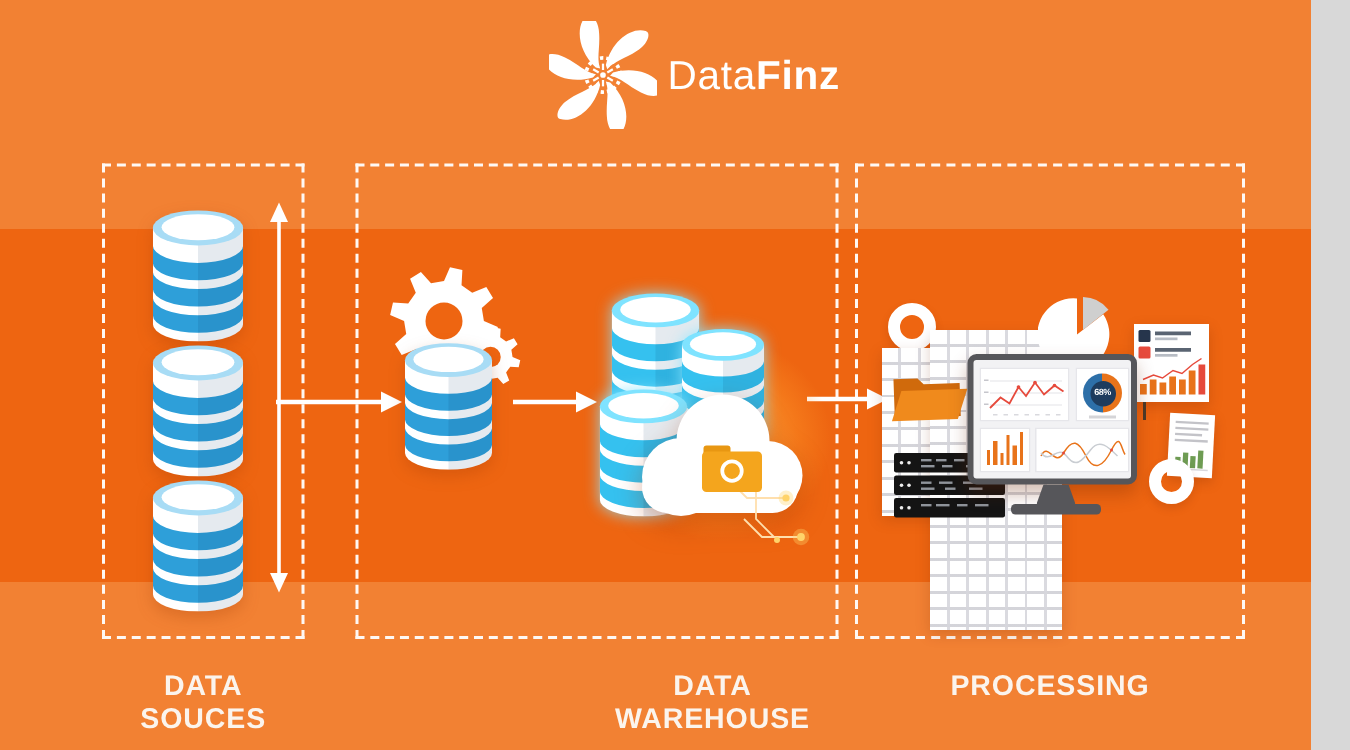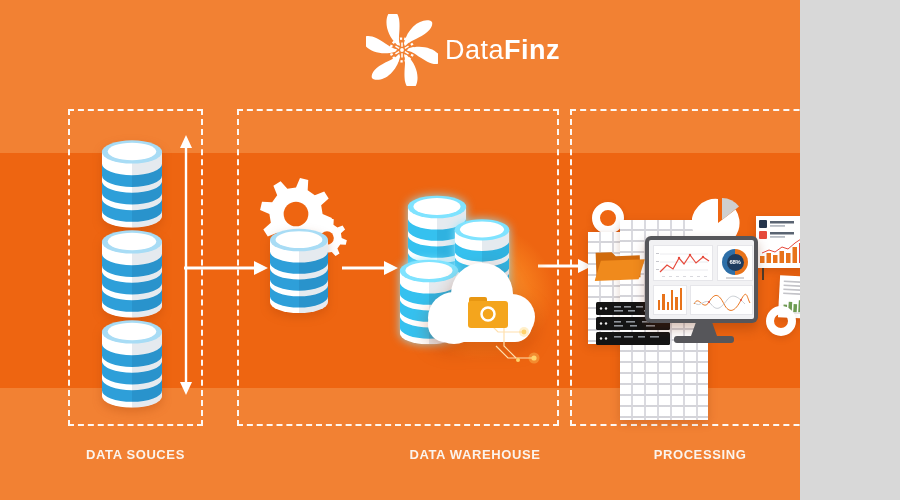--- a/index.html
+++ b/index.html
@@ -2,32 +2,32 @@
 <html><head>
 <meta charset="utf-8">
 <style>
   :root{
     --bg-light:#F28133; --bg-dark:#EE6511;
     --chart-orange:#E8731A; --chart-red:#E64A3C; --chart-blue:#2D6FA8;
     --chart-navy:#1E3C5E; --monitor-gray:#56565A;
   }
   *{margin:0;padding:0;box-sizing:border-box}
   html,body{background:#d8d8d8;font-family:"Liberation Sans",sans-serif}
-  .canvas{position:relative;width:800px;height:500px;overflow:hidden;
+  .canvas{position:relative;width:874px;height:500px;overflow:hidden;
     background:linear-gradient(180deg,var(--bg-light) 0 153px,var(--bg-dark) 153px 388px,var(--bg-light) 388px 100%);}
   .abs{position:absolute}
   
   .logo{display:flex;align-items:center;gap:7px}
   .logo-text{font-size:27px;color:#fff;letter-spacing:.5px}
   .logo-text .lt{font-weight:300}
   .logo-text .lb{font-weight:700}
   
   .dash{border:2px dashed rgba(255,255,255,.95)}
   
-  .stage-label{color:#FBF4ED;font-size:13px;font-weight:700;letter-spacing:.6px;text-align:center}
+  .stage-label{color:#FBF4ED;font-size:19px;font-weight:700;letter-spacing:.6px;text-align:center}
   
   .db svg{width:100%;height:100%;display:block}
   .db-blue{filter:drop-shadow(0 4px 5px rgba(150,50,0,.25))}
   .db-cyan{filter:drop-shadow(0 0 5px rgba(140,230,255,.85))}
   .gear svg{width:100%;height:100%;display:block}
   
   .glow{background:radial-gradient(closest-side,rgba(255,185,75,.85),rgba(255,150,40,.38) 55%,rgba(255,150,40,0) 78%)}
   .cloud svg{width:100%;height:100%;filter:drop-shadow(0 7px 9px rgba(160,50,0,.35))}
   
   .ring{border:8px solid #fff;border-radius:50%;box-shadow:0 3px 6px rgba(120,40,0,.18)}

